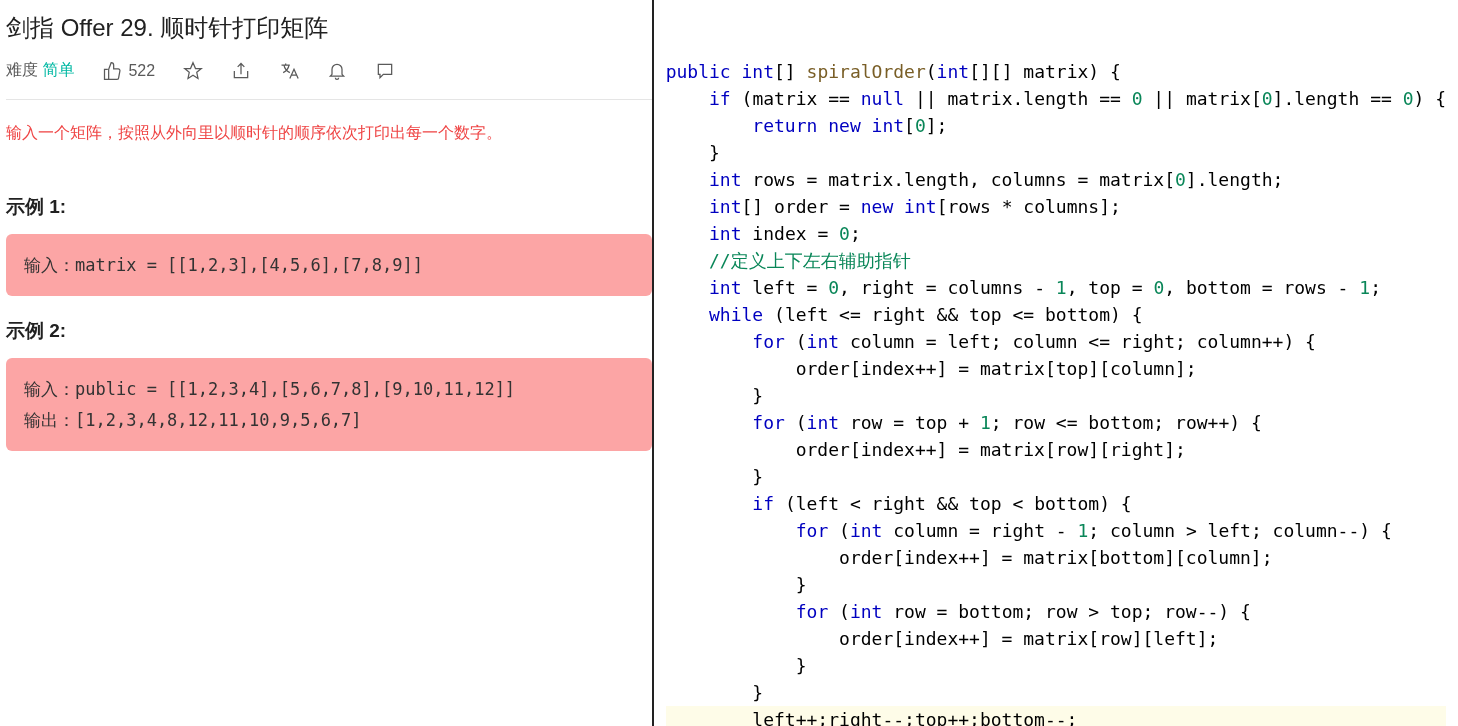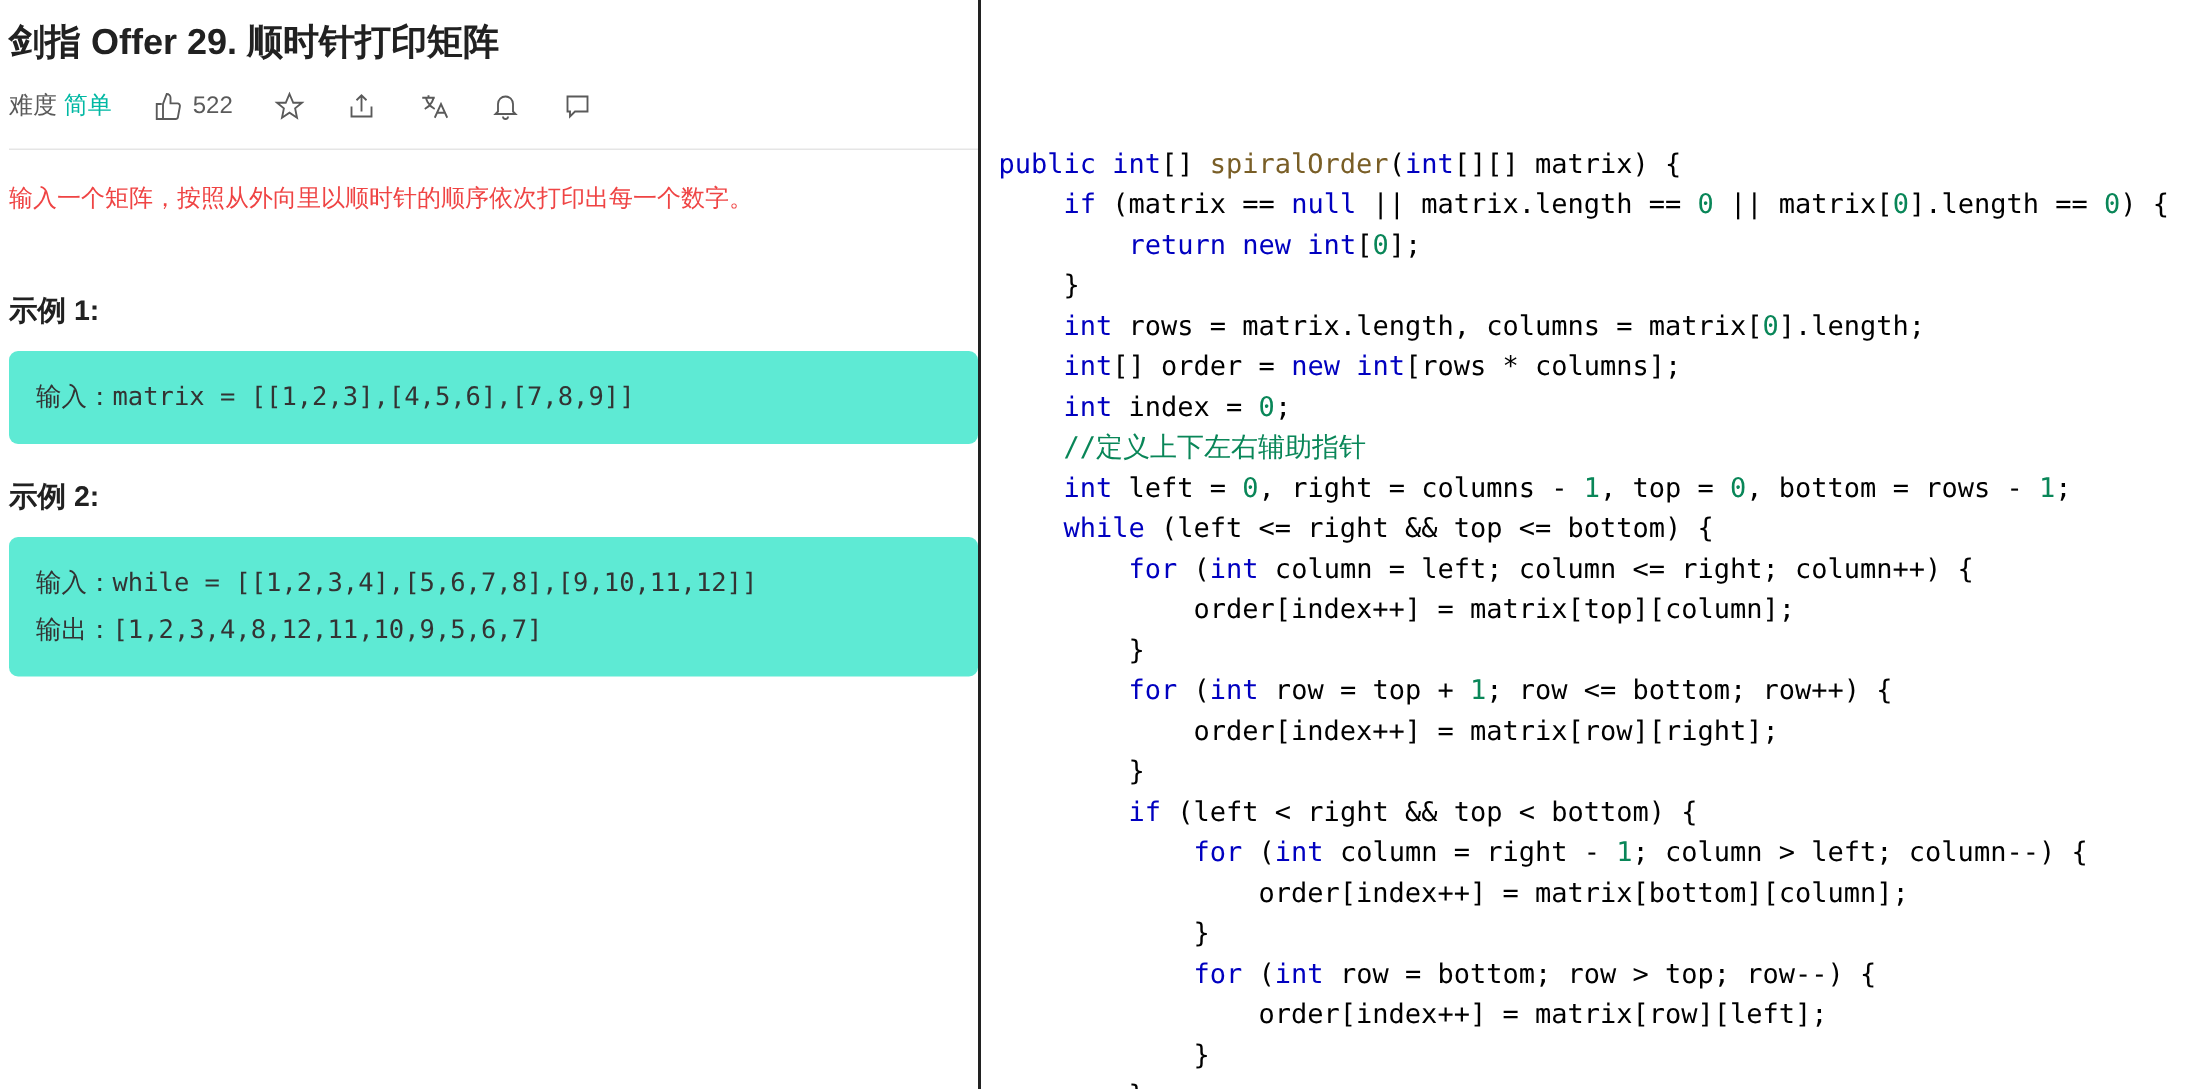--- a/index.html
+++ b/index.html
@@ -1,28 +1,28 @@
 <!DOCTYPE html>
 <html><head>
 <meta charset="utf-8">
 <style>
 * { margin: 0; padding: 0; box-sizing: border-box; }
 body { font-family: -apple-system, BlinkMacSystemFont, "Segoe UI", "PingFang SC", "Microsoft YaHei", sans-serif; display: flex; width: 1458px; height: 726px; overflow: hidden; background: #fff; }
 .left-panel { width: 654px; padding: 12px 0 0 6px; border-right: 2px solid #222; overflow-y: auto; }
-.right-panel { flex: 1; font-family: "Consolas", "Monaco", monospace; font-size: 18px; line-height: 27px; padding: 4px 12px 0 12px; white-space: pre; position: relative; margin-top: 38px; }
-.problem-title { font-size: 24px; font-weight: 700; color: #212121; margin-bottom: 16px; }
+.right-panel { flex: 1; font-family: "Consolas", "Monaco", monospace; font-size: 18px; line-height: 27px; padding: 4px 12px 0 12px; white-space: pre; position: relative; }
+.problem-title { font-size: 24px; font-weight: 400; color: #212121; margin-bottom: 16px; }
 .problem-meta { display: flex; align-items: center; gap: 28px; color: #5a5a5a; font-size: 16px; margin-bottom: 18px; margin-top: 10px; }
 .difficulty-label { color: #5a5a5a; }
 .difficulty-value { color: #00b8a3; }
 .meta-item { display: flex; align-items: center; gap: 6px; cursor: pointer; }
 .icon { width: 20px; height: 20px; display: inline-flex; align-items: center; justify-content: center; }
 .divider { border: none; border-top: 1px solid #e5e5e5; margin-bottom: 20px; }
 .problem-description { font-size: 16px; color: #ef4444; line-height: 1.6; margin-bottom: 48px; }
 .example-heading { font-size: 19px; font-weight: 700; color: #212121; margin: 20px 0 14px; }
-.example-box { background: #5eead4; border-radius: 6px; padding: 16px 18px; font-family: "Consolas", "Monaco", monospace; font-size: 17px; color: #333; line-height: 1.8; margin-bottom: 22px; }
+.example-box { background: #fca5a5; border-radius: 6px; padding: 16px 18px; font-family: "Consolas", "Monaco", monospace; font-size: 17px; color: #333; line-height: 1.8; margin-bottom: 22px; }
 .example-line { white-space: pre; }
 .kw { color: #0000c0; }
 .type { color: #0000c0; }
 .num { color: #098658; }
 .str-comment { color: #098658; }
 .fn { color: #795e26; }
 .highlight-line { background: #fefce8; display: inline-block; width: 100%; }
 svg { stroke: #5a5a5a; stroke-width: 1.5; fill: none; }
 </style>
 </head>
@@ -81,21 +81,21 @@
   </div>
   <hr class="divider">
   <p class="problem-description">输入一个矩阵，按照从外向里以顺时针的顺序依次打印出每一个数字。</p>
   <div id="examples-container">
       <div class="example-heading">示例 1:</div>
       <div class="example-box">
         <div class="example-line">输入：matrix = [[1,2,3],[4,5,6],[7,8,9]]</div>
       </div>
       <div class="example-heading">示例 2:</div>
       <div class="example-box">
-        <div class="example-line">输入：while = [[1,2,3,4],[5,6,7,8],[9,10,11,12]]</div>
+        <div class="example-line">输入：public = [[1,2,3,4],[5,6,7,8],[9,10,11,12]]</div>
         <div class="example-line">输出：[1,2,3,4,8,12,11,10,9,5,6,7]</div>
       </div>
     </div>
 </div>
 
 <div class="right-panel">
   <div id="code-container"><div><span class="kw">public </span><span class="type">int</span><span>[] </span><span class="fn">spiralOrder</span><span>(</span><span class="type">int</span><span>[][] matrix) {</span></div><div><span>    </span><span class="kw">if</span><span> (matrix == </span><span class="kw">null</span><span> || matrix.length == </span><span class="num">0</span><span> || matrix[</span><span class="num">0</span><span>].length == </span><span class="num">0</span><span>) {</span></div><div><span>        </span><span class="kw">return new </span><span class="type">int</span><span>[</span><span class="num">0</span><span>];</span></div><div><span>    }</span></div><div><span>    </span><span class="type">int</span><span> rows = matrix.length, columns = matrix[</span><span class="num">0</span><span>].length;</span></div><div><span>    </span><span class="type">int</span><span>[] order = </span><span class="kw">new </span><span class="type">int</span><span>[rows * columns];</span></div><div><span>    </span><span class="type">int</span><span> index = </span><span class="num">0</span><span>;</span></div><div><span>    </span><span class="str-comment">//定义上下左右辅助指针</span></div><div><span>    </span><span class="type">int</span><span> left = </span><span class="num">0</span><span>, right = columns - </span><span class="num">1</span><span>, top = </span><span class="num">0</span><span>, bottom = rows - </span><span class="num">1</span><span>;</span></div><div><span>    </span><span class="kw">while</span><span> (left &lt;= right &amp;&amp; top &lt;= bottom) {</span></div><div><span>        </span><span class="kw">for</span><span> (</span><span class="type">int</span><span> column = left; column &lt;= right; column++) {</span></div><div><span>            order[index++] = matrix[top][column];</span></div><div><span>        }</span></div><div><span>        </span><span class="kw">for</span><span> (</span><span class="type">int</span><span> row = top + </span><span class="num">1</span><span>; row &lt;= bottom; row++) {</span></div><div><span>            order[index++] = matrix[row][right];</span></div><div><span>        }</span></div><div><span>        </span><span class="kw">if</span><span> (left &lt; right &amp;&amp; top &lt; bottom) {</span></div><div><span>            </span><span class="kw">for</span><span> (</span><span class="type">int</span><span> column = right - </span><span class="num">1</span><span>; column &gt; left; column--) {</span></div><div><span>                order[index++] = matrix[bottom][column];</span></div><div><span>            }</span></div><div><span>            </span><span class="kw">for</span><span> (</span><span class="type">int</span><span> row = bottom; row &gt; top; row--) {</span></div><div><span>                order[index++] = matrix[row][left];</span></div><div><span>            }</span></div><div><span>        }</span></div><div class="highlight-line"><span>        left++;right--;top++;bottom--;</span></div></div>
 </div>
 
 </body></html>

